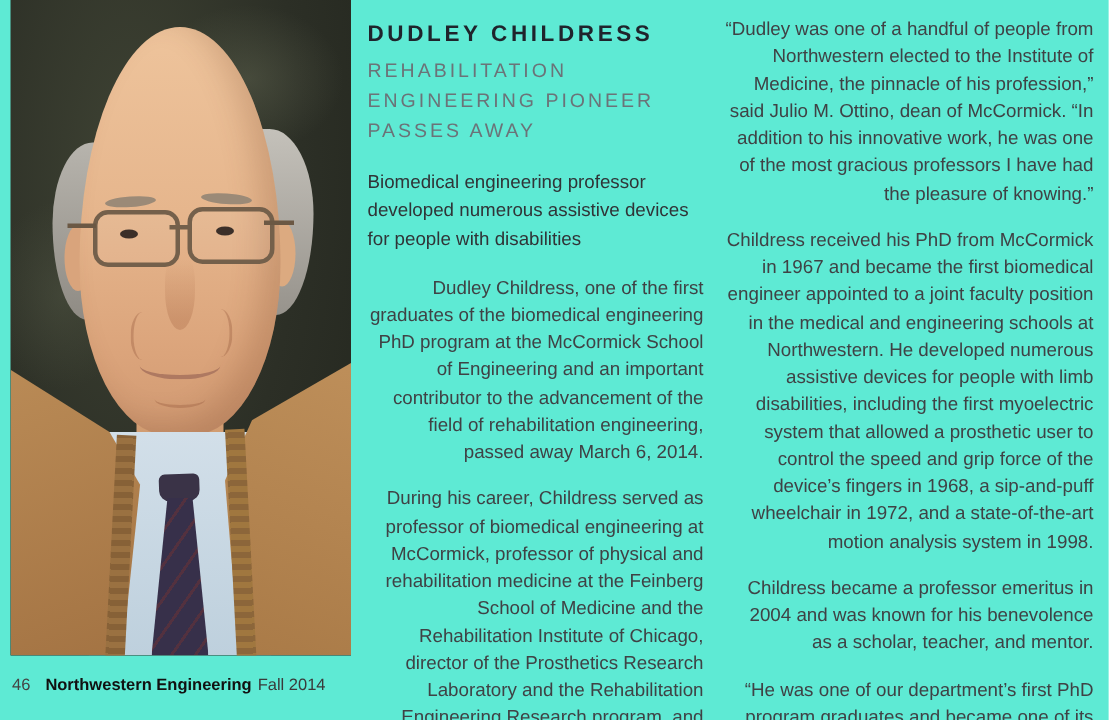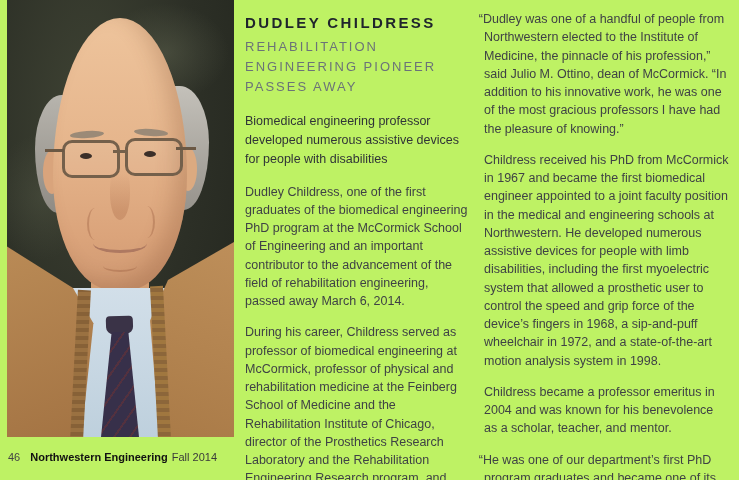--- a/index.html
+++ b/index.html
@@ -1,21 +1,21 @@
 <!DOCTYPE html>
 <html><head>
 <meta charset="utf-8">
 <style>
   html, body { margin: 0; padding: 0; }
   body {
     width: 739px; height: 480px; background: #ffffff; overflow: hidden;
     font-family: "Liberation Sans", sans-serif; position: relative;
     -webkit-font-smoothing: antialiased;
   }
-  .page { position: absolute; inset: 0; background: #bef264; }
+  .page { position: absolute; inset: 0; background: #5eead4; }
 
   
   .photo {
     position: absolute; left: 7px; top: 0; width: 227px; height: 437px;
     overflow: hidden;
     background:
       radial-gradient(ellipse 90px 70px at 70% 12%, rgba(110,115,92,.35), rgba(0,0,0,0) 70%),
       radial-gradient(ellipse 70px 90px at 15% 45%, rgba(95,100,80,.30), rgba(0,0,0,0) 70%),
       radial-gradient(ellipse at 35% 25%, #3e4233 0%, #2c2f26 55%, #23261e 100%);
   }
@@ -80,21 +80,21 @@
   
   .col { position: absolute; top: 12px; color: #3f4245; font-size: 12.5px; line-height: 1.46; }
   .col-1 { left: 245px; width: 224px; }
   .col-2 { left: 484px; width: 245px; top: 10px; }
   .headline { font-size: 15px; font-weight: bold; letter-spacing: 2.4px;
     color: #1f242c; margin: 0 0 3px 0; }
   .subhead { font-size: 13px; letter-spacing: 2px; color: #6b7378;
     line-height: 1.55; margin: 0 0 15px 0; }
   .deck { font-size: 12.5px; color: #303437;
     line-height: 1.5; margin: 0 0 14px 0; }
-  .col p.body { margin: 0 0 13px 0; }
+  .col p.body { margin: 0 0 13px 0; text-align: right; }
   .col p.hang { text-indent: -0.42em; }
 
   
   .footer { position: absolute; left: 8px; top: 451px; font-size: 11px; color: #3a3a3a; }
   .footer .pageno { margin-right: 10px; color: #444; }
   .footer .pub { font-weight: bold; color: #111; margin-right: 4px; }
 </style>
 </head>
 <body>
 

